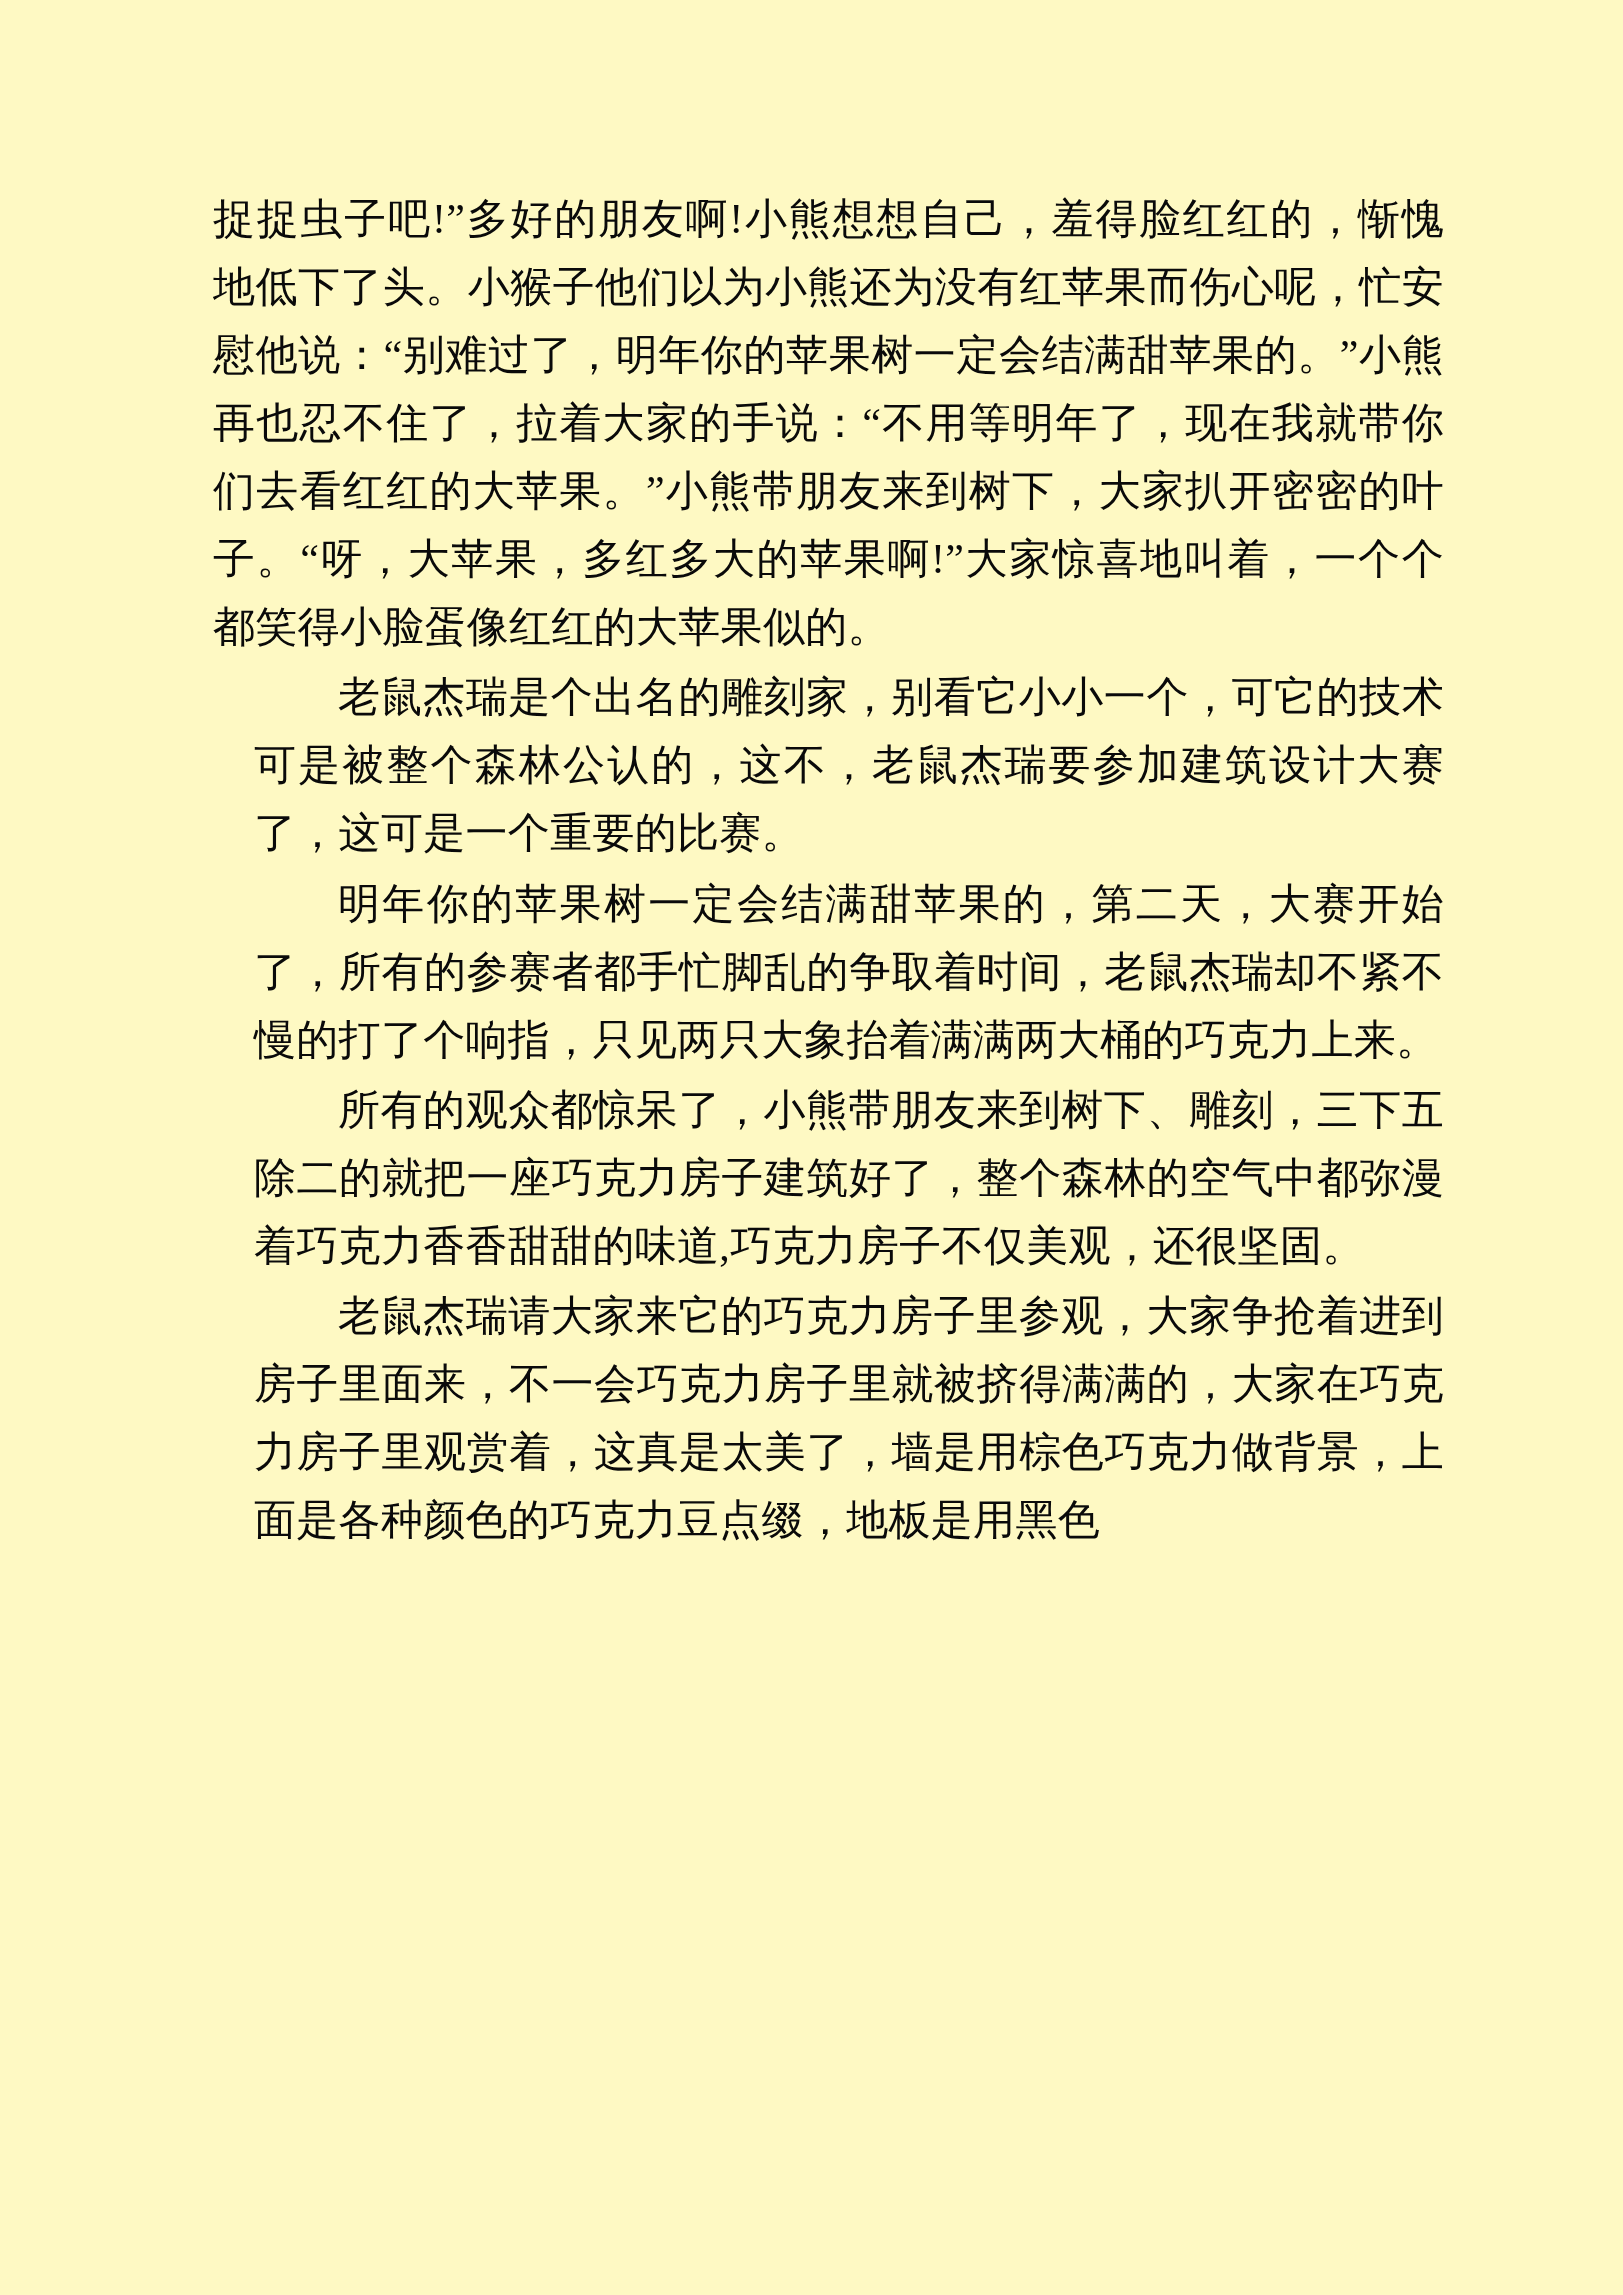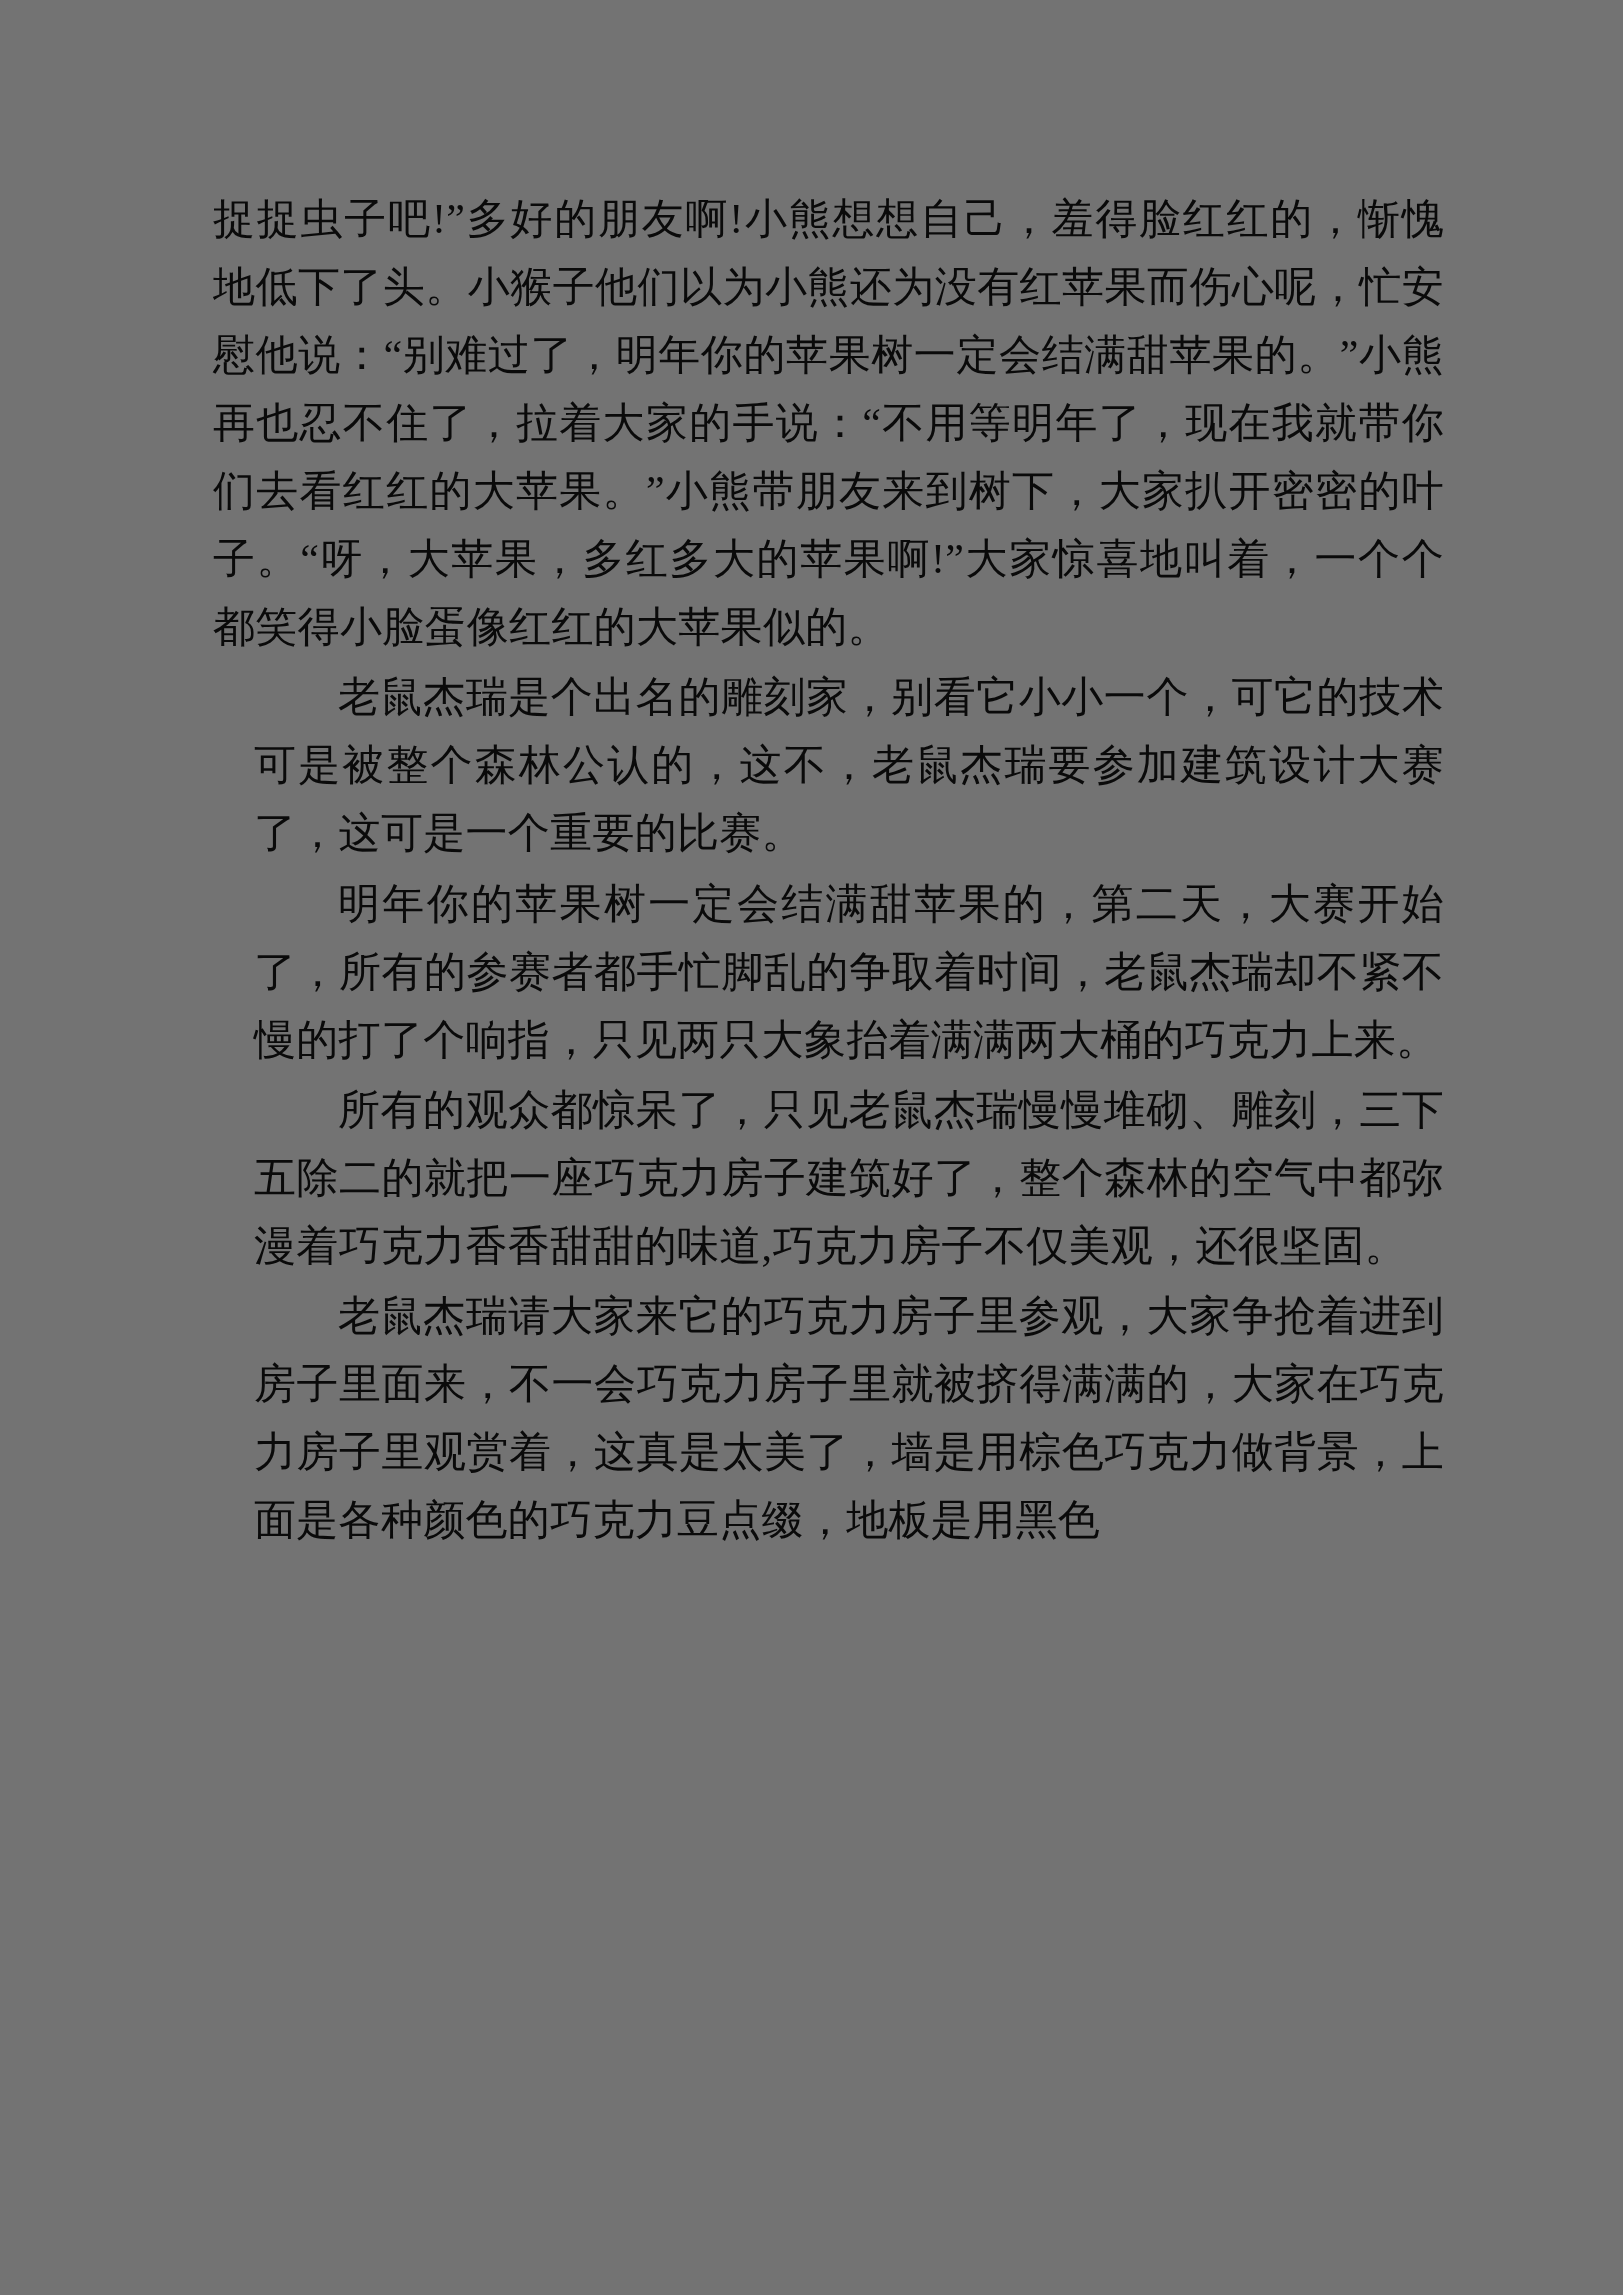--- a/index.html
+++ b/index.html
@@ -12,21 +12,21 @@
     height: 2295px;
     font-family: "Liberation Serif", "DejaVu Serif", serif;
     color: #0a0a0a;
   }
   .page {
     position: relative;
     width: 1623px;
     height: 2295px;
     box-sizing: border-box;
     padding: 185px 179px 101px 213px;
-    background: #737373;
+    background: #fef9c3;
   }
   .doc-body {
     font-size: 42px;
     line-height: 1.62;
     text-align: justify;
     text-justify: inter-ideograph;
     letter-spacing: 0.3px;
   }
   p {
     margin: 0 0 2.2px 0;
@@ -43,17 +43,17 @@
   }
 </style>
 </head>
 <body>
 
 <div class="page">
   <div class="doc-body">
     <p class="flow">捉捉虫子吧!”多好的朋友啊!小熊想想自己，羞得脸红红的，惭愧地低下了头。小猴子他们以为小熊还为没有红苹果而伤心呢，忙安慰他说：“别难过了，明年你的苹果树一定会结满甜苹果的。”小熊再也忍不住了，拉着大家的手说：“不用等明年了，现在我就带你们去看红红的大苹果。”小熊带朋友来到树下，大家扒开密密的叶子。“呀，大苹果，多红多大的苹果啊!”大家惊喜地叫着，一个个都笑得小脸蛋像红红的大苹果似的。</p>
     <p class="indent">老鼠杰瑞是个出名的雕刻家，别看它小小一个，可它的技术可是被整个森林公认的，这不，老鼠杰瑞要参加建筑设计大赛了，这可是一个重要的比赛。</p>
     <p class="indent">明年你的苹果树一定会结满甜苹果的，第二天，大赛开始了，所有的参赛者都手忙脚乱的争取着时间，老鼠杰瑞却不紧不慢的打了个响指，只见两只大象抬着满满两大桶的巧克力上来。</p>
-    <p class="indent">所有的观众都惊呆了，只见老鼠杰瑞慢慢堆砌、雕刻，三下五除二的就把一座巧克力房子建筑好了，整个森林的空气中都弥漫着巧克力香香甜甜的味道,巧克力房子不仅美观，还很坚固。</p>
+    <p class="indent">所有的观众都惊呆了，小熊带朋友来到树下、雕刻，三下五除二的就把一座巧克力房子建筑好了，整个森林的空气中都弥漫着巧克力香香甜甜的味道,巧克力房子不仅美观，还很坚固。</p>
     <p class="indent">老鼠杰瑞请大家来它的巧克力房子里参观，大家争抢着进到房子里面来，不一会巧克力房子里就被挤得满满的，大家在巧克力房子里观赏着，这真是太美了，墙是用棕色巧克力做背景，上面是各种颜色的巧克力豆点缀，地板是用黑色</p>
   </div>
 </div>
 
 
 </body></html>

